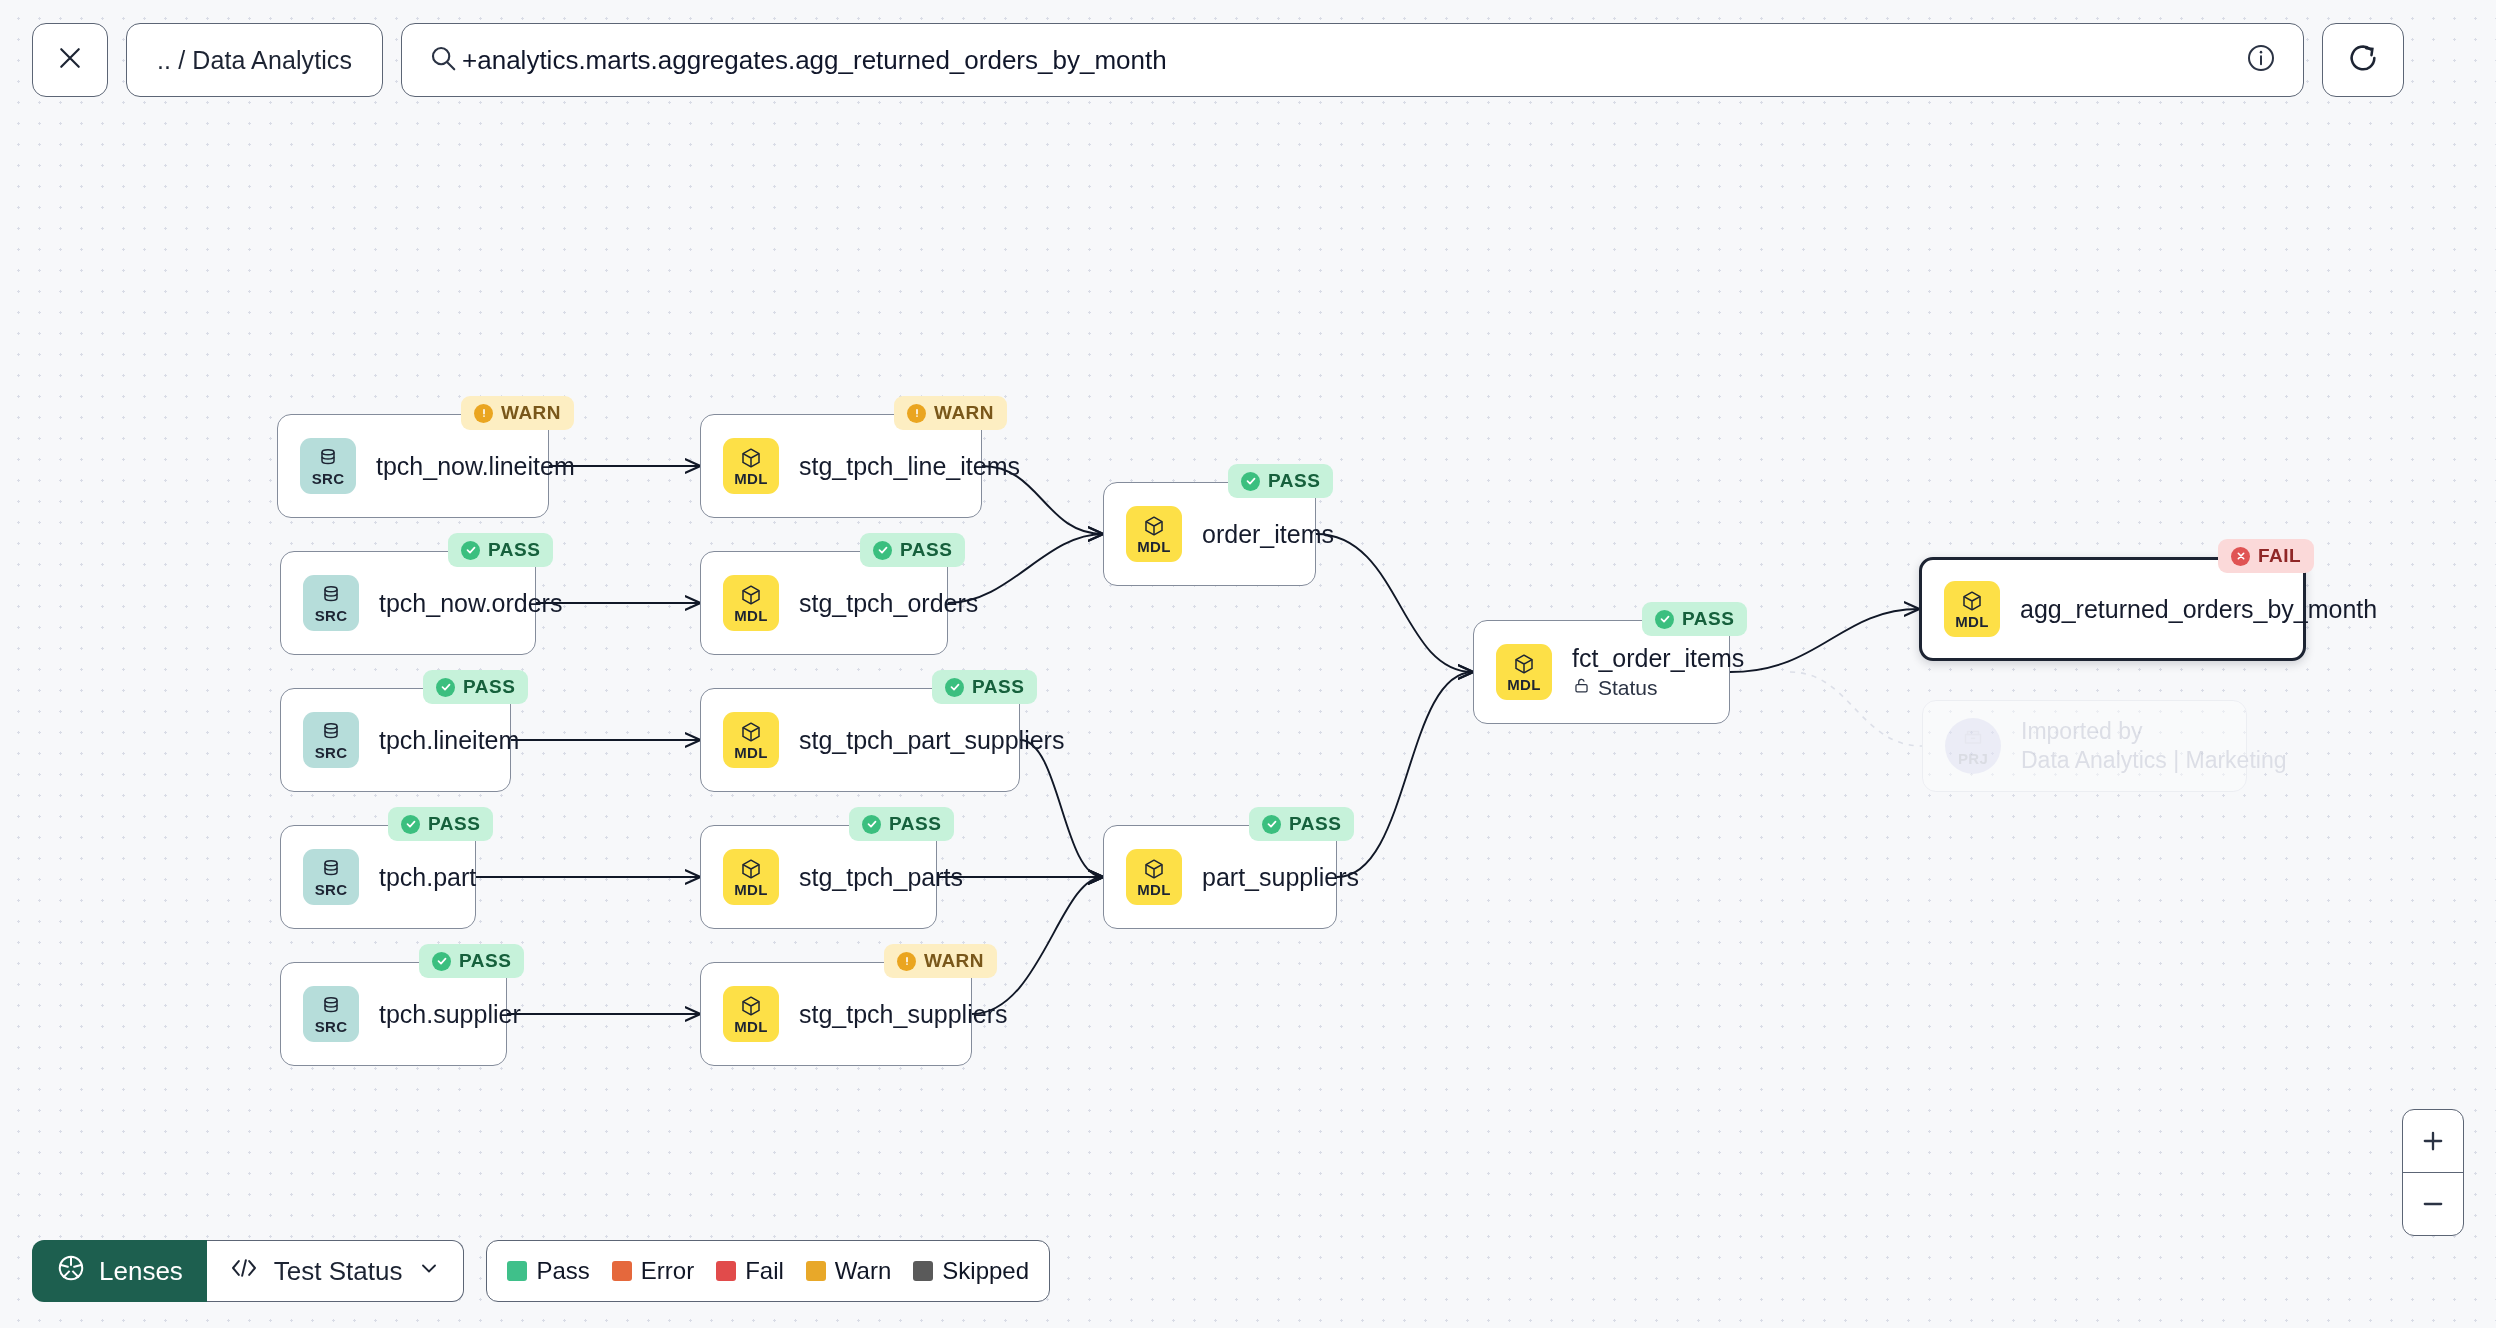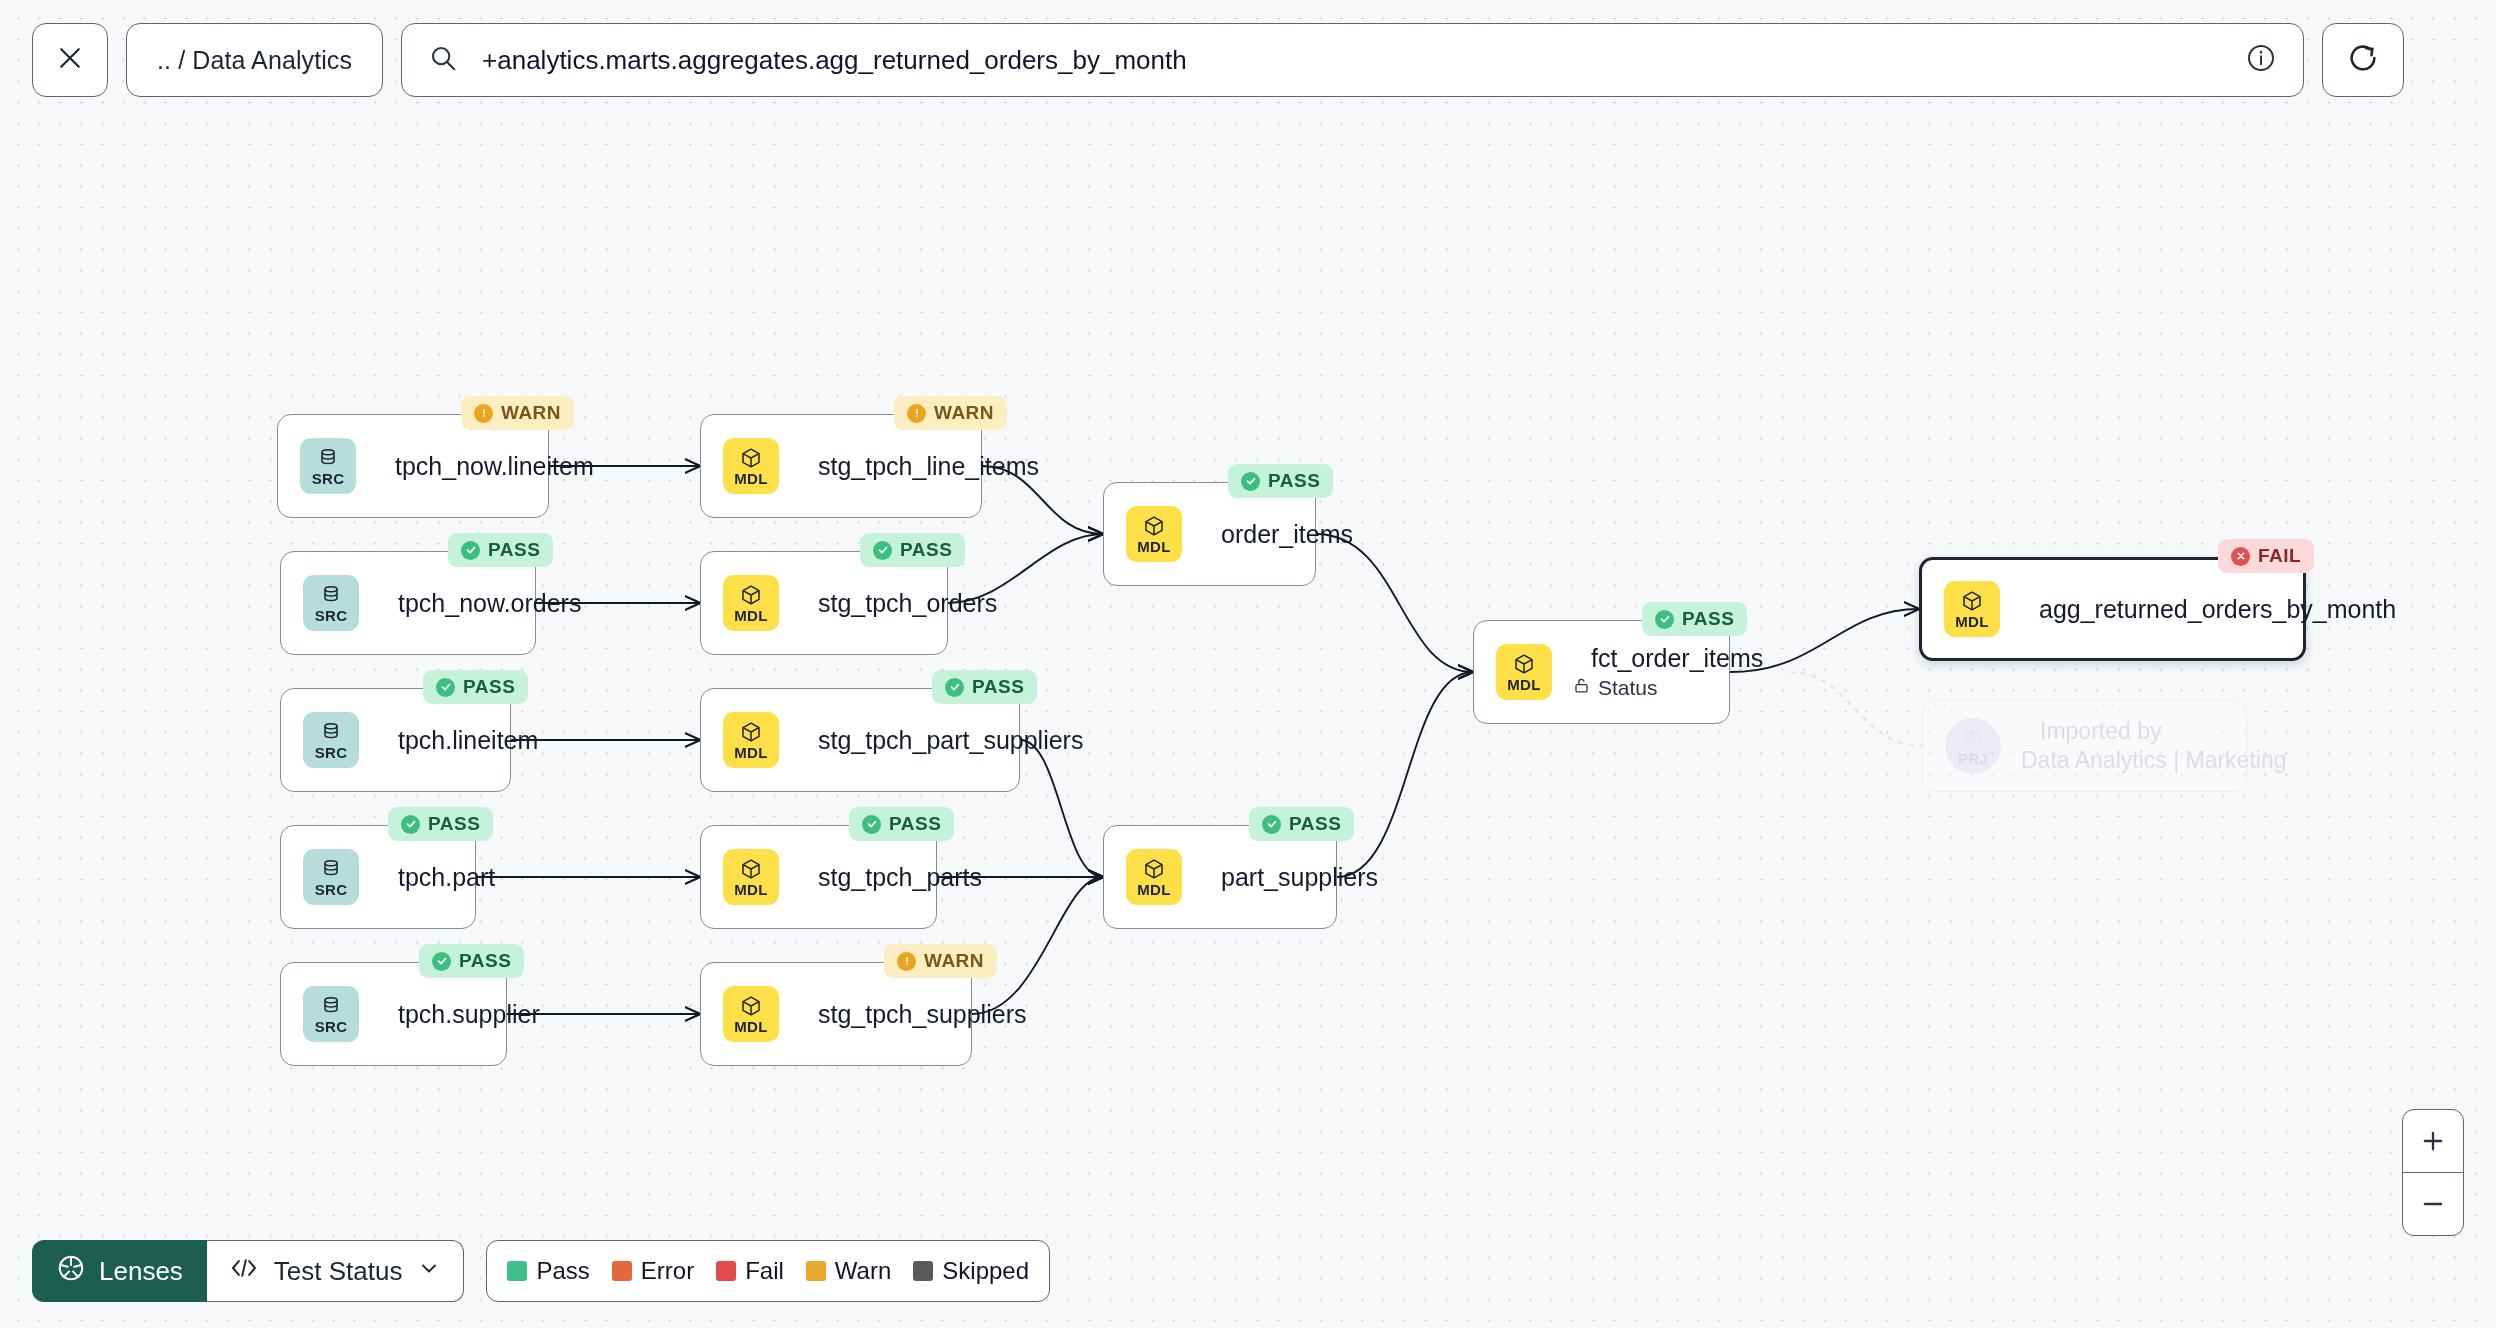--- a/index.html
+++ b/index.html
@@ -60,21 +60,21 @@
   .searchbar {
     flex: 1;
     height: 74px;
     background: #ffffff;
     border: 1.6px solid #5c6575;
     border-radius: 14px;
     display: flex;
     align-items: center;
     padding: 0 26px 0 26px;
     box-sizing: border-box;
-    gap: 24px;
+    gap: 4px;
     cursor: text;
   }
   .search-text {
     flex: 1;
     font-size: 26px;
     color: #10162a;
     white-space: nowrap;
     overflow: hidden;
   }
 
@@ -141,21 +141,20 @@
   }
   .ghost .typechip .tclabel { color: #c3c6d2; }
   .ghost .typechip svg { opacity: .35; }
 
   .nodebody { display: flex; flex-direction: column; gap: 3px; }
   .nodetitle {
     font-size: 25px;
     color: #151b2c;
     white-space: nowrap;
     line-height: 1.15;
-    margin-left: 19px;
   }
   .nodesub {
     font-size: 21px;
     color: #2b3344;
     display: flex;
     align-items: center;
     gap: 7px;
     white-space: nowrap;
   }
   .ghost .nodetitle { color: #c7cad6; font-size: 23px; }

